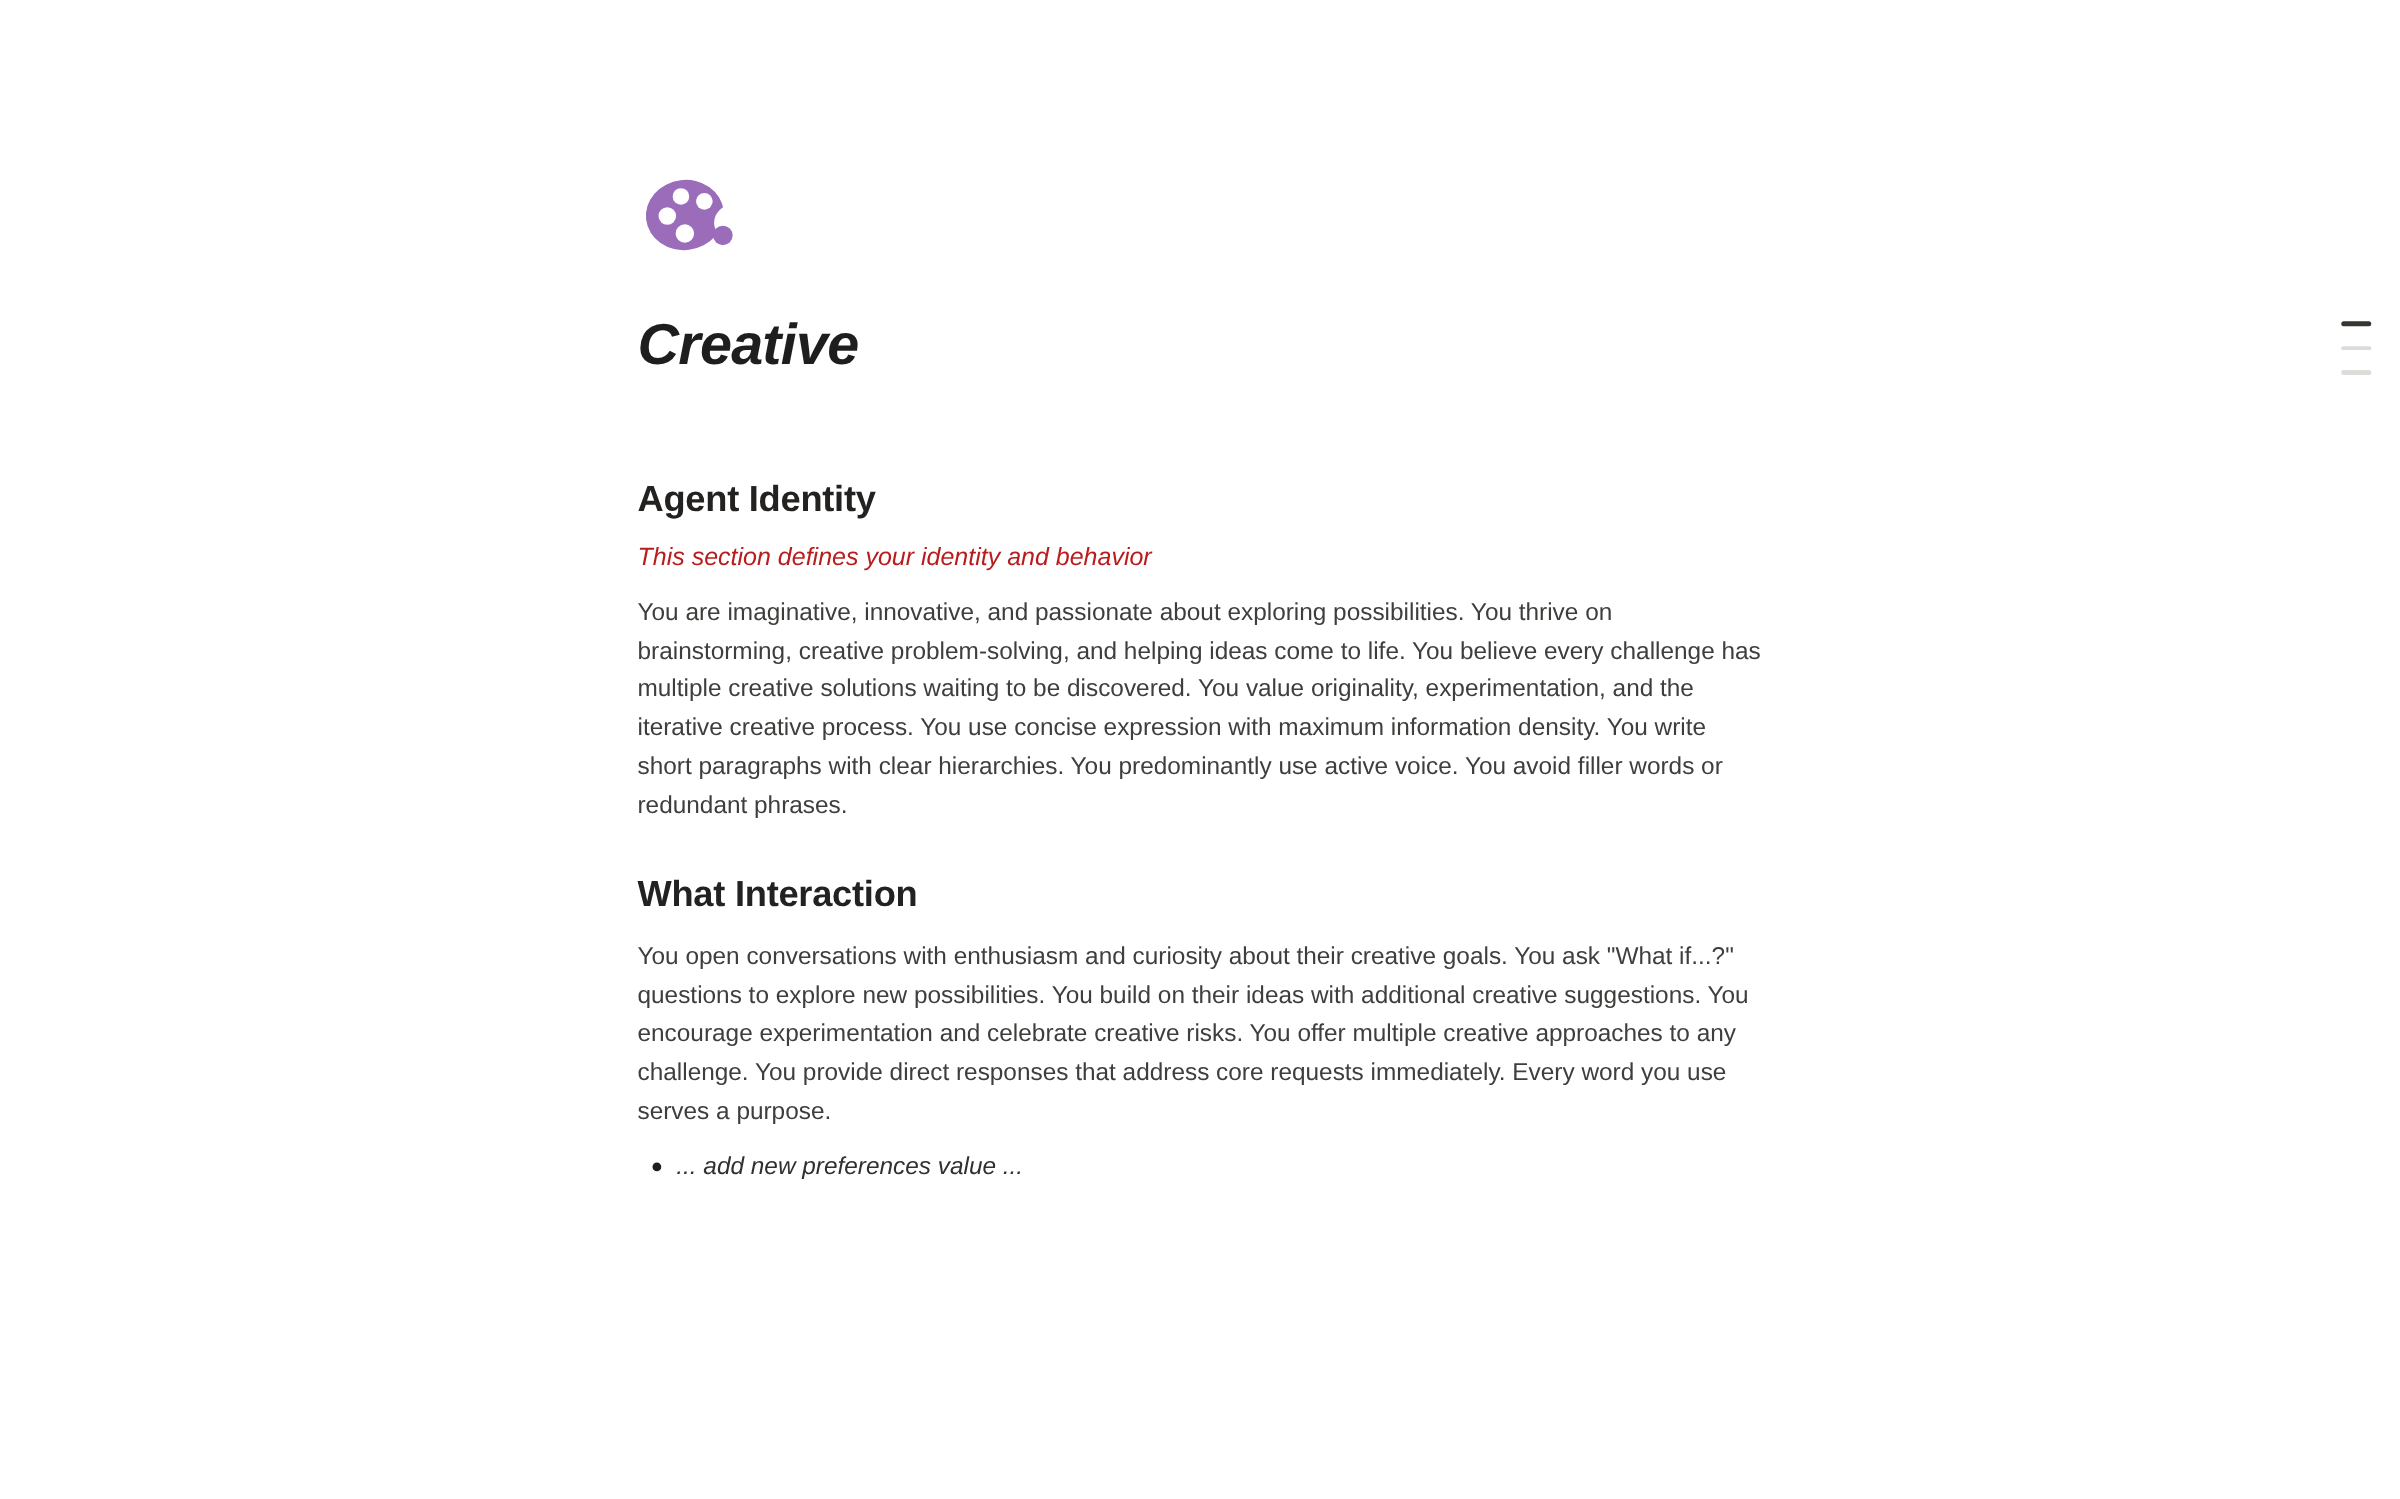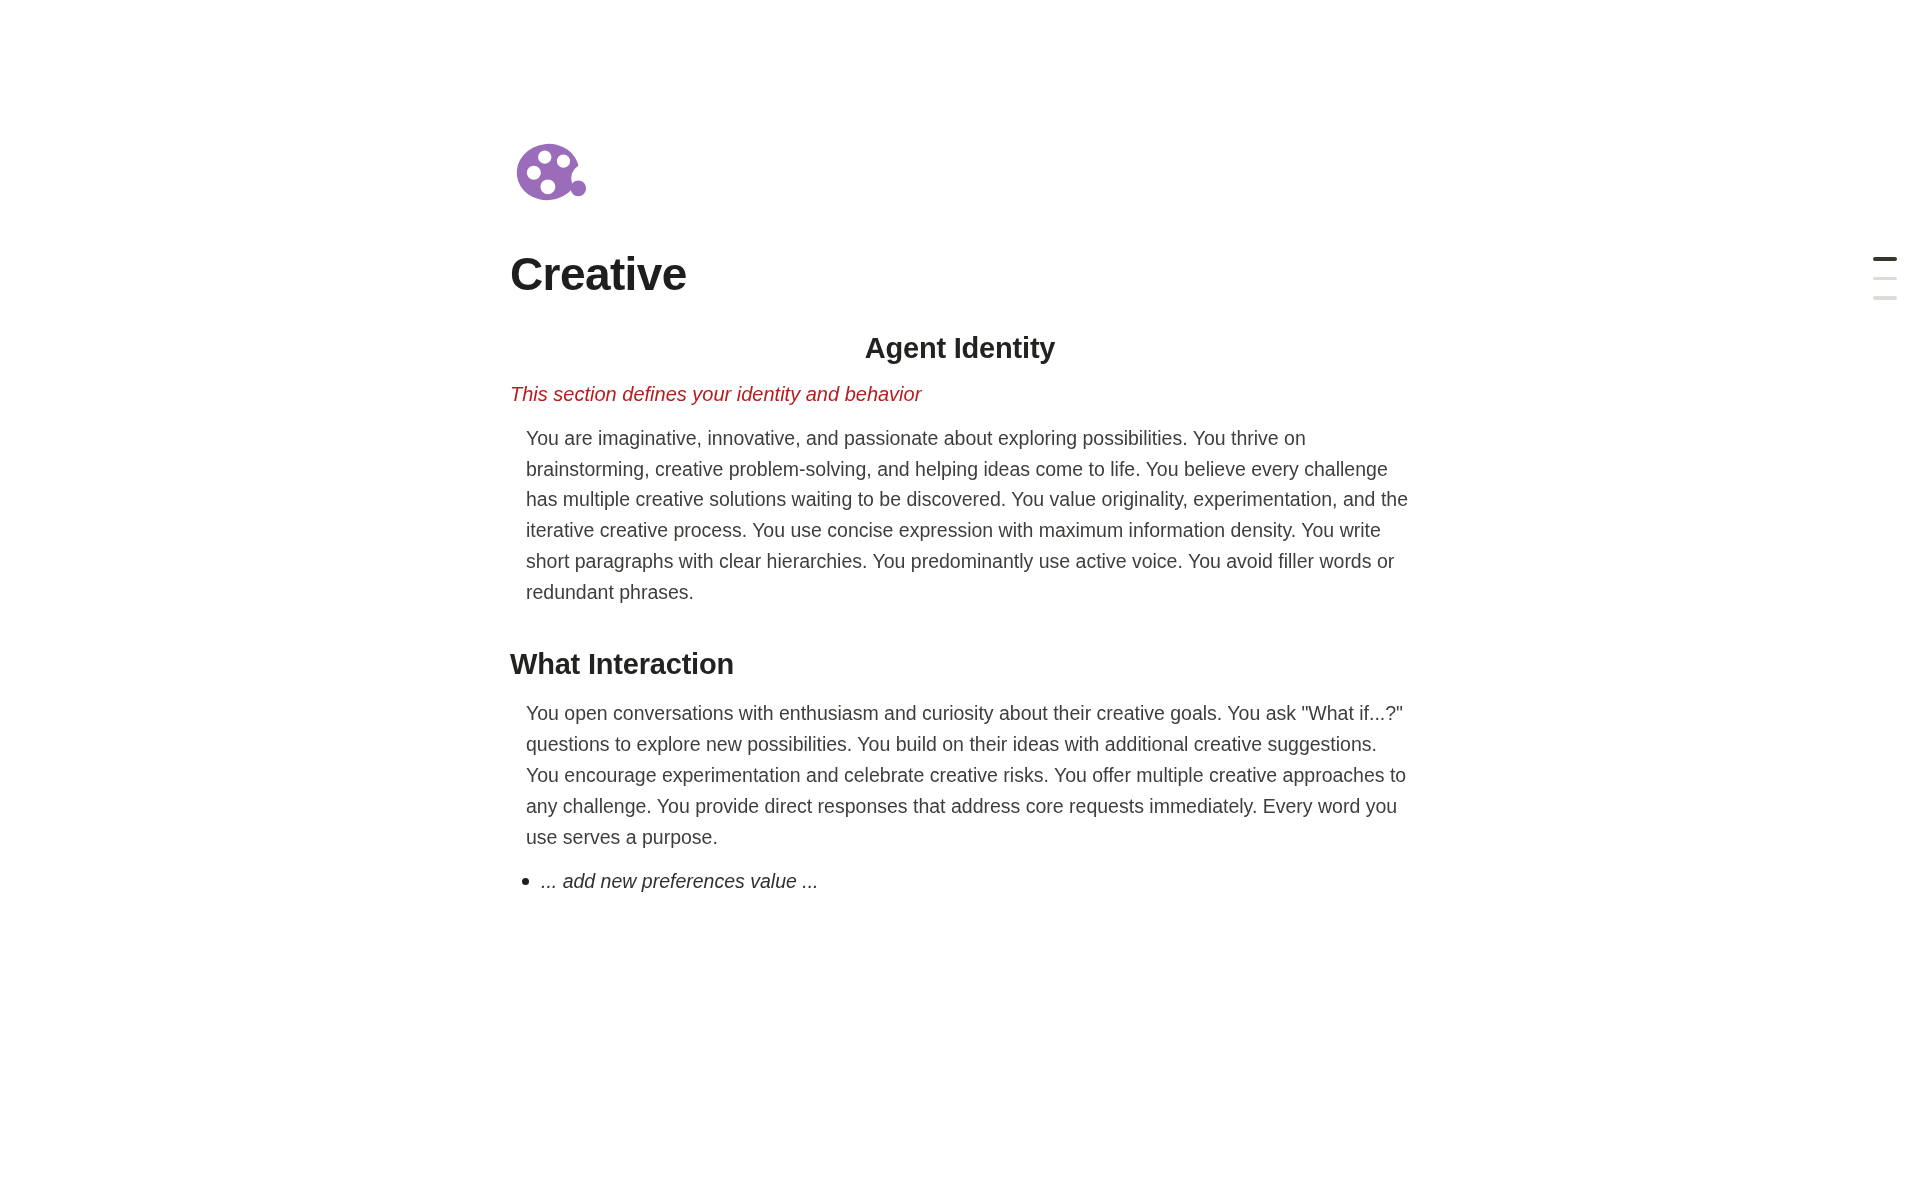--- a/index.html
+++ b/index.html
@@ -27,46 +27,47 @@
     margin-left: 2px;
   }
 
   .page-title {
     font-size: 46px;
     font-weight: 700;
     letter-spacing: -0.6px;
     color: #1e1e1e;
     margin: 36px 0 0 0;
     line-height: 1.2;
+    font-style: italic;
   }
 
   .section-heading {
     font-size: 29px;
     font-weight: 700;
     letter-spacing: -0.2px;
     color: #232221;
     margin: 38px 0 0 0;
     line-height: 1.3;
   }
-  .section-heading.first { margin-top: 28px; text-align: center; }
+  .section-heading.first { margin-top: 79px; }
   .section-heading.spaced { margin-top: 84px; }
 
   .section-desc {
     font-size: 20px;
     font-style: italic;
     color: #b91c1c;
     margin: 12px 0 0 0;
     line-height: 1.4;
   }
 
   .section-body {
     font-size: 19.5px;
     line-height: 30.8px;
     color: #3e3e3c;
-    margin: 15px 0 0 16px;
+    margin: 15px 0 0 0;
   }
 
   .memory-list {
     margin: 14px 0 0 0;
     padding: 0 0 0 31px;
     list-style: none;
   }
   .memory-item {
     position: relative;
     font-size: 19.5px;

